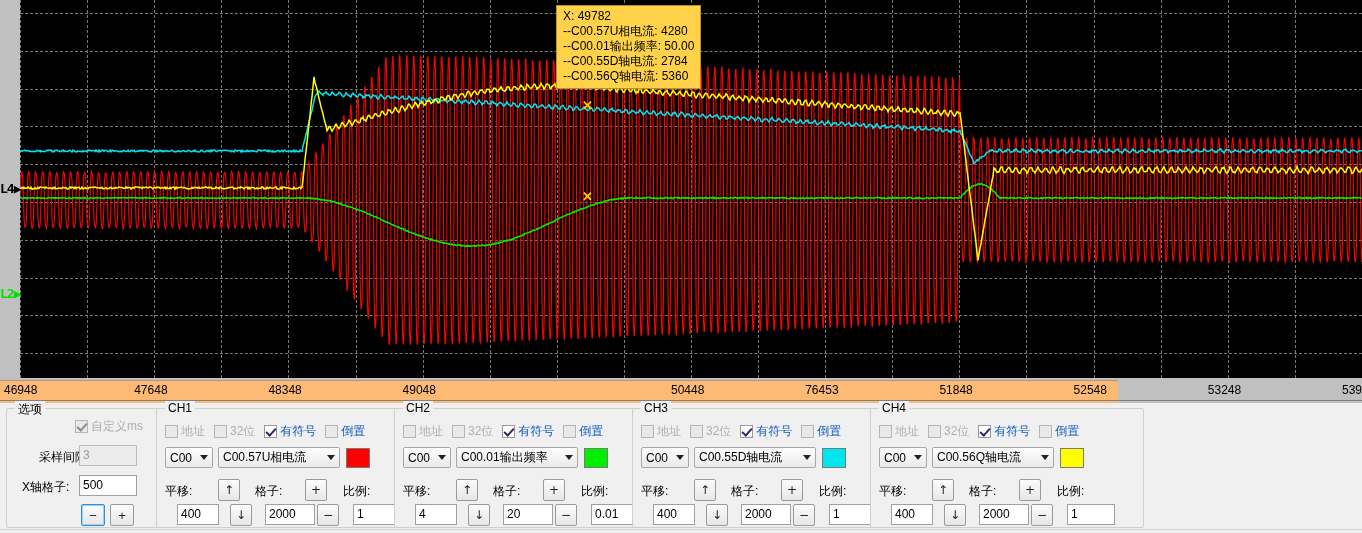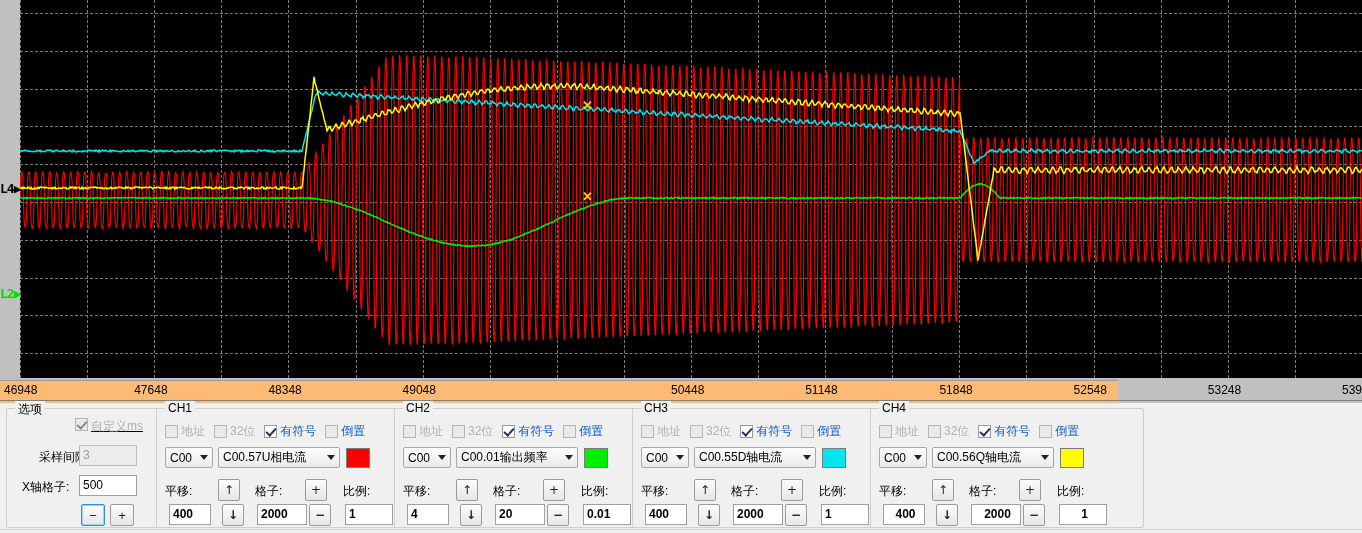--- a/index.html
+++ b/index.html
@@ -34,21 +34,21 @@
     font-family:"Liberation Sans",sans-serif;}
   #axis-rule{position:absolute;left:0;top:400px;width:1362px;height:2px;
     border-top:1px solid #808080;border-bottom:1px solid #f0f0f0;}
   
   #panel{position:absolute;left:0;top:403px;width:1362px;height:130px;background:#f0f0f0;}
   .group{position:absolute;top:5px;border:1px solid #cfcfcf;background:#f0f0f0;border-radius:2px;padding-left:40px;}
   .group-title{position:absolute;top:-8px;left:8px;background:#f0f0f0;padding:0 3px;
     font-size:12px;color:#000;}
   .grp-opt{left:6px;width:140px;height:118px;}
   .grp-ch{width:232px;height:118px;}
-  #grp-ch1{left:156px;} #grp-ch2{left:394px;} #grp-ch3{left:632px;} #grp-ch4{left:870px;text-align:center;}
+  #grp-ch1{left:156px;} #grp-ch2{left:394px;} #grp-ch3{left:632px;} #grp-ch4{left:870px;}
   
   .cbrow{position:absolute;top:14px;left:8px;display:flex;align-items:center;gap:0px;}
   .cbitem{display:flex;align-items:center;margin-right:9px;}
   .cbox{width:13px;height:13px;border:1px solid #9a9a9a;background:#fff;
     display:inline-block;position:relative;margin-right:3px;box-sizing:border-box;}
   .cbox.dis{background:#e9e9e9;border-color:#b5b5b5;}
   .cbox.checked:after{content:"";position:absolute;left:3px;top:0px;width:4px;height:8px;
     border:solid #2a2a6a;border-width:0 2px 2px 0;transform:rotate(42deg);}
   .cbox.dis.checked:after{border-color:#8a8a8a;}
   .cblabel{font-size:12px;color:#b0b0b0;}
@@ -59,21 +59,21 @@
     border-radius:2px;display:flex;align-items:center;justify-content:space-between;
     padding:0 2px 0 4px;font-size:12px;color:#000;box-sizing:border-box;
     font-family:"Liberation Sans",sans-serif;}
   .sel-small{width:48px;margin-right:5px;}
   .sel-wide{width:122px;margin-right:6px;}
   .sel .caret{width:0;height:0;border-left:4px solid transparent;border-right:4px solid transparent;
     border-top:5px solid #222;margin-left:3px;margin-right:2px;}
   .swatch{width:24px;height:20px;border:1px solid #7a7a7a;box-sizing:border-box;}
   
   .lblrow{position:absolute;top:70px;left:8px;width:216px;height:22px;}
-  .valrow{position:absolute;top:95px;left:12px;width:216px;height:24px;font-weight:bold;}
+  .valrow{position:absolute;top:95px;left:20px;width:216px;height:24px;}
   .lbl{position:absolute;font-size:12px;color:#000;top:4px;}
   .sbtn{position:absolute;width:22px;height:22px;border:1px solid #9a9a9a;
     background:linear-gradient(#fcfcfc,#e6e6e6);border-radius:2px;
     display:flex;align-items:center;justify-content:center;font-size:12px;
     font-family:"DejaVu Sans",sans-serif;color:#222;box-sizing:border-box;line-height:1;}
   .tbox{position:absolute;height:21px;border:1px solid #a0a0a0;background:#fff;
     font-size:12px;color:#000;padding:2px 0 0 3px;box-sizing:border-box;
     font-family:"Liberation Sans",sans-serif;}
   .tbox.dis{background:#ececec;color:#9b9b9b;border-color:#bdbdbd;}
   
@@ -129,43 +129,50 @@
         <path d="M0,151.3L1,150.5L2,151.3L3,150.8L4,150.5L5,150.1L6,151.0L7,150.7L8,150.6L9,151.5L10,151.1L11,151.5L12,151.7L13,151.2L14,151.6L15,151.2L16,151.4L17,150.3L18,150.9L19,151.4L20,150.3L21,151.8L22,151.0L23,151.4L24,151.8L25,151.5L26,150.9L27,150.1L28,150.6L29,150.1L30,150.3L31,150.1L32,151.9L33,151.0L34,151.9L35,150.3L36,150.5L37,150.1L38,151.0L39,151.0L40,151.5L41,151.7L42,150.7L43,150.0L44,151.6L45,150.7L46,151.5L47,151.6L48,151.4L49,150.4L50,150.3L51,151.2L52,152.0L53,150.0L54,150.7L55,151.7L56,151.8L57,151.9L58,150.8L59,151.3L60,151.4L61,151.5L62,151.9L63,150.6L64,151.7L65,151.0L66,150.9L67,151.6L68,150.1L69,150.7L70,150.2L71,150.8L72,151.0L73,150.4L74,150.5L75,151.5L76,150.0L77,151.1L78,151.8L79,150.0L80,151.9L81,151.1L82,150.1L83,150.2L84,151.3L85,150.4L86,150.5L87,150.9L88,151.7L89,151.6L90,150.1L91,151.8L92,150.1L93,150.4L94,151.3L95,150.7L96,150.9L97,150.9L98,151.4L99,151.4L100,151.8L101,151.2L102,151.8L103,150.7L104,150.5L105,151.2L106,151.4L107,151.2L108,150.1L109,151.5L110,151.7L111,150.4L112,150.3L113,151.2L114,150.4L115,151.8L116,151.8L117,151.2L118,150.8L119,151.3L120,150.2L121,151.1L122,150.3L123,151.3L124,150.4L125,151.0L126,150.4L127,150.4L128,151.5L129,151.3L130,151.8L131,151.9L132,151.2L133,150.1L134,150.3L135,150.2L136,151.8L137,150.3L138,151.8L139,151.2L140,150.1L141,151.2L142,150.5L143,151.9L144,150.9L145,151.5L146,150.5L147,150.8L148,151.4L149,151.2L150,151.3L151,150.6L152,150.2L153,151.0L154,151.8L155,151.7L156,151.9L157,151.3L158,150.7L159,151.6L160,151.3L161,151.7L162,151.0L163,150.8L164,150.7L165,151.6L166,151.6L167,151.3L168,150.5L169,150.3L170,151.2L171,151.7L172,151.6L173,150.7L174,151.4L175,150.0L176,151.3L177,151.8L178,151.7L179,152.0L180,151.6L181,150.1L182,150.5L183,151.4L184,151.8L185,151.9L186,151.2L187,150.5L188,151.3L189,150.4L190,151.8L191,150.1L192,151.4L193,150.0L194,150.1L195,150.2L196,151.4L197,151.6L198,150.7L199,150.5L200,150.2L201,151.0L202,150.9L203,150.3L204,150.3L205,150.4L206,150.0L207,150.8L208,150.7L209,150.6L210,151.2L211,151.8L212,150.6L213,151.1L214,152.0L215,150.1L216,150.5L217,151.1L218,150.6L219,150.5L220,150.3L221,152.0L222,150.2L223,151.9L224,150.8L225,151.1L226,151.7L227,150.3L228,151.4L229,150.6L230,151.7L231,150.9L232,150.6L233,151.4L234,150.8L235,151.3L236,151.8L237,151.7L238,150.3L239,150.1L240,150.0L241,151.2L242,150.4L243,150.8L244,150.3L245,150.1L246,150.5L247,151.4L248,150.3L249,151.7L250,150.6L251,151.4L252,152.0L253,150.7L254,152.0L255,151.5L256,151.7L257,150.9L258,150.6L259,150.8L260,151.9L261,151.0L262,150.3L263,151.7L264,150.3L265,150.3L266,151.4L267,151.5L268,151.1L269,150.7L270,150.9L271,151.9L272,150.8L273,151.6L274,150.2L275,151.9L276,150.5L277,151.7L278,151.3L279,152.0L280,150.1L281,151.3L282,151.3L283,146.4L284,142.3L285,138.7L286,134.3L287,131.2L288,125.3L289,121.9L290,117.4L291,113.8L292,110.5L293,105.6L294,100.9L295,96.7L296,94.6L297,93.6L298,92.2L299,91.0L300,92.6L301,93.5L302,94.0L303,95.2L304,93.4L305,92.8L306,91.7L307,93.7L308,94.0L309,95.1L310,95.2L311,94.3L312,92.1L313,93.1L314,94.3L315,94.9L316,95.6L317,94.4L318,94.0L319,92.4L320,92.7L321,93.6L322,95.4L323,96.6L324,96.3L325,94.8L326,92.7L327,94.0L328,95.0L329,95.2L330,96.5L331,96.8L332,94.2L333,93.2L334,94.3L335,94.9L336,96.5L337,97.0L338,96.3L339,94.6L340,93.8L341,95.3L342,95.5L343,97.9L344,96.6L345,97.1L346,94.6L347,95.3L348,95.4L349,95.0L350,96.8L351,98.0L352,96.4L353,94.9L354,95.8L355,96.1L356,95.9L357,98.4L358,99.2L359,97.4L360,95.4L361,94.5L362,96.1L363,96.9L364,98.6L365,98.9L366,97.8L367,96.2L368,95.9L369,95.9L370,97.6L371,98.2L372,98.1L373,97.5L374,97.8L375,96.0L376,97.2L377,97.9L378,98.3L379,99.1L380,98.3L381,97.4L382,96.6L383,96.1L384,99.0L385,99.3L386,98.9L387,98.9L388,97.6L389,96.0L390,97.4L391,98.7L392,100.1L393,99.3L394,100.1L395,97.6L396,98.2L397,97.4L398,99.1L399,99.5L400,101.7L401,100.8L402,97.6L403,97.4L404,98.9L405,99.1L406,101.3L407,101.2L408,99.7L409,98.3L410,97.5L411,99.0L412,99.7L413,101.0L414,102.4L415,100.4L416,98.8L417,98.7L418,98.5L419,99.6L420,102.2L421,101.0L422,100.6L423,100.2L424,99.7L425,98.6L426,100.1L427,102.5L428,101.5L429,100.7L430,99.5L431,98.5L432,99.9L433,101.0L434,102.4L435,103.2L436,102.7L437,100.6L438,100.7L439,99.9L440,101.1L441,102.7L442,103.5L443,101.2L444,101.7L445,100.2L446,100.3L447,101.7L448,102.5L449,103.6L450,102.5L451,100.2L452,100.2L453,102.2L454,101.9L455,104.8L456,104.3L457,103.2L458,101.6L459,100.2L460,101.8L461,102.4L462,104.8L463,103.5L464,103.4L465,101.2L466,100.8L467,101.2L468,103.8L469,103.7L470,103.9L471,104.0L472,101.5L473,101.5L474,103.2L475,103.3L476,104.3L477,106.0L478,103.9L479,103.3L480,102.4L481,102.9L482,103.5L483,105.2L484,106.2L485,104.2L486,104.1L487,101.8L488,104.0L489,104.5L490,105.7L491,106.2L492,105.3L493,102.9L494,103.4L495,103.7L496,106.1L497,106.3L498,107.1L499,106.0L500,103.5L501,103.2L502,104.5L503,104.9L504,106.0L505,107.4L506,106.6L507,104.5L508,104.3L509,104.8L510,105.6L511,107.7L512,107.6L513,106.6L514,104.2L515,104.0L516,104.8L517,107.6L518,107.6L519,106.8L520,106.1L521,106.0L522,104.7L523,105.5L524,107.0L525,108.2L526,107.8L527,107.0L528,106.0L529,104.8L530,106.2L531,108.4L532,108.2L533,109.1L534,106.6L535,105.0L536,105.9L537,106.6L538,108.4L539,109.0L540,109.1L541,106.5L542,105.8L543,105.4L544,107.1L545,108.5L546,109.7L547,109.2L548,108.9L549,105.9L550,105.9L551,107.1L552,107.8L553,110.5L554,110.2L555,107.9L556,106.6L557,106.9L558,107.8L559,109.7L560,110.1L561,110.0L562,109.4L563,108.4L564,107.1L565,107.2L566,109.3L567,110.2L568,110.4L569,109.5L570,107.0L571,107.3L572,108.7L573,110.9L574,111.2L575,110.3L576,108.8L577,107.3L578,108.0L579,108.4L580,110.2L581,110.4L582,110.9L583,109.5L584,107.9L585,107.9L586,110.0L587,110.8L588,111.5L589,112.1L590,109.4L591,109.3L592,108.2L593,110.6L594,110.5L595,111.7L596,112.0L597,110.1L598,110.3L599,109.7L600,110.0L601,112.5L602,112.3L603,112.2L604,111.3L605,109.4L606,109.7L607,110.1L608,113.1L609,113.7L610,112.8L611,111.9L612,110.3L613,111.0L614,111.3L615,112.4L616,113.4L617,112.4L618,112.7L619,111.5L620,109.8L621,111.5L622,112.4L623,114.6L624,114.3L625,113.0L626,111.8L627,110.8L628,112.3L629,113.5L630,113.9L631,113.5L632,113.5L633,110.9L634,111.4L635,112.5L636,114.9L637,115.5L638,113.9L639,113.3L640,112.5L641,111.6L642,113.8L643,115.0L644,114.9L645,115.5L646,114.0L647,111.9L648,112.3L649,114.1L650,114.8L651,115.4L652,115.4L653,112.9L654,113.5L655,112.1L656,114.0L657,116.2L658,116.9L659,115.5L660,113.6L661,112.2L662,112.4L663,113.7L664,114.9L665,117.0L666,115.3L667,114.0L668,114.4L669,114.1L670,115.7L671,116.6L672,117.0L673,117.0L674,114.9L675,113.4L676,113.8L677,115.3L678,115.7L679,116.7L680,117.0L681,115.7L682,114.4L683,114.3L684,115.9L685,116.5L686,117.7L687,117.9L688,116.2L689,115.5L690,114.7L691,116.4L692,117.3L693,117.2L694,116.4L695,115.5L696,115.9L697,114.7L698,116.4L699,118.5L700,119.0L701,117.7L702,116.5L703,116.3L704,116.1L705,116.4L706,118.9L707,118.9L708,118.2L709,116.1L710,116.2L711,117.0L712,116.8L713,118.4L714,118.6L715,119.4L716,117.5L717,117.2L718,116.4L719,118.1L720,119.3L721,120.1L722,118.4L723,117.4L724,117.2L725,117.5L726,118.3L727,119.4L728,120.4L729,120.2L730,118.7L731,116.5L732,117.2L733,118.4L734,119.1L735,121.0L736,120.0L737,118.9L738,117.5L739,118.0L740,118.7L741,121.4L742,121.9L743,120.9L744,119.4L745,118.9L746,119.0L747,119.2L748,120.9L749,122.0L750,120.2L751,118.6L752,117.5L753,119.5L754,120.6L755,121.1L756,121.1L757,120.9L758,118.9L759,118.5L760,119.7L761,120.4L762,122.3L763,122.1L764,122.1L765,120.2L766,119.0L767,118.8L768,120.4L769,121.8L770,122.2L771,122.2L772,119.7L773,119.6L774,119.7L775,121.0L776,123.6L777,122.2L778,122.7L779,121.5L780,119.7L781,120.0L782,122.3L783,123.5L784,122.9L785,122.0L786,120.3L787,121.2L788,120.0L789,123.2L790,123.1L791,123.0L792,123.2L793,122.4L794,121.0L795,120.4L796,123.0L797,124.7L798,124.6L799,123.6L800,122.4L801,122.2L802,120.9L803,122.3L804,124.4L805,125.1L806,122.9L807,123.2L808,120.8L809,122.2L810,123.7L811,125.3L812,125.0L813,123.0L814,123.5L815,122.7L816,122.5L817,124.9L818,125.1L819,124.4L820,124.0L821,122.1L822,122.3L823,122.6L824,124.4L825,125.1L826,124.8L827,123.9L828,123.6L829,122.7L830,124.2L831,125.6L832,126.2L833,125.4L834,125.9L835,124.0L836,122.9L837,123.5L838,124.8L839,125.5L840,125.9L841,125.8L842,124.5L843,124.2L844,123.6L845,125.7L846,127.7L847,126.6L848,126.7L849,124.4L850,124.5L851,124.9L852,125.3L853,128.2L854,126.7L855,127.1L856,124.5L857,123.7L858,125.7L859,127.2L860,128.6L861,128.0L862,125.7L863,126.0L864,125.8L865,124.8L866,128.0L867,127.3L868,127.5L869,127.3L870,126.7L871,125.9L872,127.0L873,127.7L874,127.9L875,127.6L876,126.9L877,125.4L878,124.9L879,126.0L880,127.2L881,128.4L882,129.8L883,128.2L884,125.8L885,126.8L886,127.8L887,127.9L888,128.6L889,128.6L890,127.7L891,127.4L892,127.5L893,126.5L894,128.8L895,130.6L896,129.3L897,127.7L898,127.0L899,126.3L900,127.7L901,129.7L902,129.9L903,129.4L904,129.7L905,128.5L906,126.5L907,129.0L908,129.7L909,129.8L910,130.0L911,128.9L912,128.9L913,128.1L914,128.2L915,129.2L916,130.8L917,130.0L918,130.6L919,127.9L920,128.7L921,128.5L922,131.5L923,131.8L924,130.8L925,130.6L926,129.8L927,129.6L928,130.1L929,131.9L930,131.0L931,132.7L932,129.8L933,130.3L934,129.1L935,130.9L936,130.9L937,132.1L938,131.9L939,130.9L940,130.5L941,133.9L942,134.9L943,138.1L944,139.6L945,142.1L946,144.4L947,146.4L948,148.9L949,152.3L950,154.8L951,156.0L952,158.2L953,160.0L954,163.6L955,162.7L956,161.6L957,159.9L958,160.7L959,159.1L960,157.5L961,157.8L962,156.6L963,156.5L964,156.1L965,155.2L966,153.3L967,152.7L968,152.0L969,151.9L970,150.1L971,150.9L972,149.8L973,150.4L974,151.8L975,151.2L976,151.2L977,152.2L978,151.2L979,149.3L980,149.2L981,150.3L982,151.8L983,152.4L984,151.9L985,150.6L986,151.6L987,149.5L988,149.6L989,149.9L990,151.4L991,152.5L992,151.7L993,151.8L994,149.9L995,150.8L996,148.9L997,150.1L998,151.7L999,151.5L1000,152.1L1001,151.8L1002,150.2L1003,149.1L1004,150.3L1005,150.3L1006,152.4L1007,153.1L1008,151.9L1009,150.7L1010,151.1L1011,148.8L1012,149.3L1013,150.5L1014,151.9L1015,151.4L1016,152.6L1017,150.3L1018,149.5L1019,149.6L1020,151.1L1021,150.3L1022,152.6L1023,151.8L1024,151.3L1025,150.6L1026,150.6L1027,149.3L1028,150.6L1029,150.9L1030,152.8L1031,152.5L1032,151.6L1033,150.3L1034,151.0L1035,150.0L1036,151.2L1037,151.9L1038,152.9L1039,151.5L1040,150.7L1041,150.8L1042,149.6L1043,149.7L1044,151.0L1045,150.7L1046,153.0L1047,152.7L1048,152.1L1049,151.3L1050,149.3L1051,149.1L1052,151.4L1053,152.3L1054,152.5L1055,151.9L1056,150.5L1057,150.2L1058,150.3L1059,150.7L1060,151.7L1061,151.4L1062,152.1L1063,152.3L1064,151.5L1065,151.2L1066,150.2L1067,150.9L1068,151.2L1069,152.3L1070,151.2L1071,152.7L1072,150.1L1073,150.8L1074,150.2L1075,150.0L1076,150.3L1077,152.0L1078,153.1L1079,152.2L1080,150.0L1081,150.2L1082,149.4L1083,150.7L1084,151.8L1085,151.2L1086,152.1L1087,151.9L1088,150.7L1089,149.1L1090,150.8L1091,151.1L1092,151.5L1093,152.6L1094,151.7L1095,151.2L1096,149.7L1097,149.7L1098,149.1L1099,151.0L1100,151.8L1101,151.8L1102,153.1L1103,151.7L1104,149.8L1105,149.0L1106,150.3L1107,150.6L1108,151.8L1109,151.9L1110,152.7L1111,151.5L1112,150.3L1113,149.1L1114,150.9L1115,150.5L1116,152.3L1117,152.4L1118,152.8L1119,151.1L1120,151.2L1121,150.4L1122,150.1L1123,150.2L1124,151.5L1125,152.2L1126,152.0L1127,151.9L1128,150.2L1129,148.9L1130,150.1L1131,151.1L1132,151.5L1133,151.4L1134,152.7L1135,150.2L1136,151.0L1137,149.9L1138,149.8L1139,150.6L1140,152.4L1141,151.5L1142,151.6L1143,151.3L1144,149.7L1145,150.2L1146,149.8L1147,150.4L1148,152.9L1149,152.1L1150,150.6L1151,150.9L1152,150.8L1153,150.8L1154,149.9L1155,151.5L1156,151.2L1157,151.4L1158,152.3L1159,150.9L1160,149.5L1161,149.6L1162,151.6L1163,150.8L1164,151.4L1165,151.4L1166,151.4L1167,150.9L1168,149.1L1169,150.0L1170,150.4L1171,151.7L1172,152.7L1173,151.6L1174,151.8L1175,150.9L1176,149.5L1177,151.0L1178,150.2L1179,151.2L1180,152.0L1181,151.4L1182,151.5L1183,150.9L1184,148.9L1185,149.8L1186,150.4L1187,151.2L1188,151.4L1189,151.0L1190,150.5L1191,149.9L1192,149.3L1193,150.6L1194,150.9L1195,152.6L1196,151.5L1197,152.4L1198,150.4L1199,150.1L1200,148.8L1201,149.4L1202,151.5L1203,151.5L1204,153.0L1205,151.3L1206,149.8L1207,149.8L1208,149.6L1209,150.0L1210,151.0L1211,152.6L1212,152.2L1213,151.4L1214,151.3L1215,149.6L1216,150.5L1217,151.3L1218,150.8L1219,151.6L1220,152.3L1221,151.3L1222,150.3L1223,149.5L1224,150.3L1225,150.9L1226,151.7L1227,152.0L1228,151.5L1229,151.9L1230,150.2L1231,149.6L1232,150.3L1233,151.6L1234,152.8L1235,152.8L1236,151.7L1237,150.9L1238,149.6L1239,149.5L1240,151.1L1241,150.6L1242,152.8L1243,151.8L1244,151.6L1245,150.8L1246,150.6L1247,150.8L1248,150.1L1249,152.0L1250,151.1L1251,153.0L1252,151.1L1253,149.8L1254,150.8L1255,149.9L1256,149.9L1257,151.9L1258,151.2L1259,152.9L1260,150.6L1261,151.0L1262,149.1L1263,150.4L1264,151.1L1265,151.1L1266,152.5L1267,152.4L1268,152.0L1269,150.8L1270,149.5L1271,149.5L1272,151.6L1273,152.3L1274,151.7L1275,151.4L1276,150.5L1277,150.3L1278,150.5L1279,149.4L1280,149.9L1281,150.9L1282,152.8L1283,151.1L1284,151.8L1285,150.5L1286,150.7L1287,150.5L1288,151.3L1289,152.7L1290,153.1L1291,151.9L1292,151.5L1293,150.3L1294,150.1L1295,150.0L1296,150.7L1297,152.0L1298,152.7L1299,151.6L1300,150.6L1301,149.5L1302,149.9L1303,150.0L1304,151.2L1305,152.1L1306,152.8L1307,151.2L1308,151.0L1309,150.7L1310,150.6L1311,151.2L1312,151.2L1313,151.4L1314,152.1L1315,150.9L1316,150.0L1317,150.0L1318,150.6L1319,151.1L1320,150.6L1321,152.4L1322,152.8L1323,150.6L1324,149.9L1325,149.5L1326,149.4L1327,151.3L1328,151.7L1329,152.6L1330,152.6L1331,150.4L1332,150.9L1333,150.1L1334,150.4L1335,151.0L1336,151.4L1337,152.7L1338,151.9L1339,150.6L1340,150.9L1341,150.8L1342,150.6" stroke="#00e5ee" fill="none" stroke-width="1.5"></path>
         <path d="M0,187.7L1,188.6L2,187.3L3,188.5L4,187.2L5,188.4L6,188.2L7,188.3L8,187.0L9,188.1L10,188.8L11,187.3L12,189.1L13,188.5L14,189.0L15,187.7L16,188.8L17,188.5L18,187.2L19,188.4L20,187.0L21,187.1L22,187.4L23,187.5L24,187.3L25,188.2L26,187.0L27,187.9L28,188.1L29,188.5L30,187.7L31,187.9L32,188.9L33,187.5L34,188.5L35,187.2L36,188.7L37,188.8L38,188.4L39,188.1L40,188.0L41,188.6L42,188.2L43,187.3L44,188.0L45,187.8L46,187.6L47,189.1L48,189.1L49,188.3L50,187.0L51,188.1L52,187.0L53,187.2L54,188.5L55,187.1L56,188.6L57,187.6L58,187.6L59,187.2L60,188.8L61,188.5L62,187.1L63,189.0L64,188.1L65,187.6L66,188.6L67,188.1L68,188.9L69,187.4L70,187.3L71,187.6L72,187.5L73,187.1L74,187.6L75,187.1L76,187.2L77,188.1L78,187.6L79,187.9L80,187.7L81,188.1L82,187.3L83,188.8L84,188.4L85,188.4L86,187.7L87,188.9L88,188.3L89,188.6L90,187.7L91,187.3L92,188.9L93,187.9L94,187.9L95,188.5L96,187.3L97,188.0L98,187.8L99,187.0L100,187.6L101,187.5L102,187.5L103,188.2L104,188.3L105,188.4L106,186.9L107,188.2L108,187.2L109,187.7L110,187.6L111,189.0L112,187.9L113,187.5L114,188.2L115,186.9L116,187.1L117,187.1L118,187.0L119,187.8L120,187.1L121,187.7L122,188.5L123,187.2L124,187.7L125,187.6L126,187.1L127,187.5L128,187.8L129,187.0L130,187.2L131,187.2L132,188.0L133,188.9L134,187.7L135,187.8L136,187.9L137,187.2L138,187.7L139,187.1L140,188.3L141,188.3L142,187.4L143,187.9L144,188.3L145,187.1L146,188.9L147,187.4L148,188.3L149,188.8L150,187.5L151,188.6L152,187.5L153,187.0L154,187.4L155,189.1L156,187.1L157,188.5L158,187.6L159,187.4L160,187.6L161,187.1L162,187.4L163,187.9L164,187.4L165,187.7L166,188.5L167,188.3L168,189.0L169,188.7L170,188.8L171,188.6L172,187.4L173,188.4L174,187.9L175,187.1L176,187.8L177,187.5L178,188.3L179,187.1L180,188.4L181,188.1L182,187.6L183,187.9L184,187.3L185,187.5L186,186.9L187,187.5L188,188.0L189,187.0L190,187.8L191,187.3L192,188.8L193,188.3L194,188.7L195,188.3L196,187.0L197,188.0L198,187.8L199,188.8L200,187.0L201,187.7L202,188.8L203,188.3L204,189.0L205,188.5L206,188.4L207,188.1L208,188.2L209,187.3L210,187.5L211,187.3L212,187.0L213,187.4L214,188.9L215,188.1L216,188.5L217,188.7L218,187.7L219,187.3L220,188.0L221,186.9L222,187.4L223,187.8L224,188.9L225,187.7L226,187.0L227,187.2L228,188.8L229,187.4L230,188.9L231,187.7L232,187.4L233,187.7L234,187.8L235,188.8L236,188.7L237,187.9L238,188.6L239,188.4L240,188.1L241,188.2L242,186.9L243,187.2L244,188.9L245,188.2L246,189.0L247,187.2L248,188.3L249,188.2L250,187.2L251,187.9L252,188.3L253,188.3L254,187.9L255,187.3L256,187.0L257,188.9L258,189.0L259,189.0L260,188.8L261,187.1L262,188.7L263,186.9L264,187.1L265,187.5L266,188.2L267,187.7L268,187.8L269,188.5L270,188.3L271,188.8L272,188.7L273,188.9L274,187.3L275,189.0L276,188.8L277,188.3L278,188.4L279,187.3L280,187.0L281,188.4L282,187.1L283,179.2L284,170.0L285,159.5L286,151.3L287,142.7L288,132.6L289,124.8L290,115.5L291,104.6L292,96.6L293,87.2L294,76.9L295,82.7L296,85.7L297,89.4L298,94.0L299,98.6L300,102.4L301,107.1L302,110.4L303,114.0L304,118.7L305,122.5L306,125.4L307,130.7L308,129.2L309,126.5L310,126.5L311,129.1L312,131.2L313,129.3L314,127.8L315,125.6L316,124.2L317,126.1L318,127.2L319,128.6L320,127.1L321,124.7L322,122.6L323,123.1L324,125.2L325,126.8L326,125.8L327,124.4L328,122.6L329,120.3L330,121.3L331,123.7L332,125.6L333,123.9L334,121.9L335,120.0L336,120.0L337,121.4L338,122.1L339,122.9L340,122.5L341,118.2L342,118.6L343,116.8L344,120.1L345,120.1L346,121.1L347,118.5L348,115.8L349,115.2L350,116.5L351,118.0L352,118.2L353,117.4L354,115.3L355,113.7L356,113.7L357,115.5L358,116.0L359,116.4L360,116.0L361,113.2L362,111.1L363,111.5L364,113.7L365,114.7L366,114.7L367,113.9L368,109.7L369,110.4L370,110.2L371,112.4L372,113.2L373,111.9L374,110.3L375,107.5L376,108.0L377,110.7L378,111.7L379,112.4L380,110.3L381,106.9L382,106.0L383,106.7L384,109.0L385,110.7L386,109.0L387,107.8L388,104.9L389,104.0L390,105.1L391,107.2L392,108.4L393,106.7L394,105.3L395,102.4L396,103.3L397,104.9L398,107.4L399,105.3L400,103.4L401,103.0L402,101.8L403,103.2L404,105.0L405,105.2L406,103.2L407,101.3L408,101.3L409,100.2L410,101.2L411,103.6L412,102.7L413,101.4L414,99.9L415,99.3L416,99.4L417,100.6L418,102.8L419,102.6L420,99.3L421,97.0L422,97.1L423,97.3L424,99.1L425,100.5L426,99.4L427,96.4L428,95.6L429,95.7L430,98.1L431,100.0L432,99.5L433,96.5L434,94.4L435,94.7L436,94.8L437,96.7L438,98.5L439,96.7L440,94.7L441,93.9L442,94.0L443,93.9L444,95.9L445,97.3L446,95.5L447,92.9L448,91.2L449,91.7L450,94.0L451,96.4L452,94.7L453,92.7L454,91.5L455,91.1L456,92.7L457,94.5L458,94.3L459,92.6L460,90.4L461,90.2L462,89.8L463,91.3L464,92.8L465,93.1L466,91.3L467,89.2L468,89.2L469,89.4L470,92.4L471,91.8L472,91.6L473,89.6L474,88.0L475,88.2L476,88.9L477,91.3L478,91.6L479,89.7L480,88.3L481,86.7L482,88.4L483,90.5L484,90.8L485,91.1L486,89.8L487,87.2L488,86.9L489,87.2L490,90.2L491,90.6L492,90.1L493,87.8L494,86.7L495,86.6L496,87.8L497,88.4L498,89.8L499,88.5L500,87.0L501,85.0L502,86.6L503,86.9L504,89.9L505,89.9L506,88.0L507,84.4L508,85.2L509,86.9L510,88.0L511,88.1L512,87.9L513,85.8L514,84.3L515,84.4L516,86.7L517,89.1L518,87.5L519,87.6L520,85.7L521,83.3L522,85.5L523,86.2L524,89.3L525,87.9L526,84.9L527,83.9L528,84.3L529,84.9L530,88.5L531,88.3L532,86.2L533,85.8L534,84.8L535,83.9L536,87.2L537,88.8L538,88.4L539,86.5L540,84.6L541,83.7L542,85.2L543,87.1L544,87.7L545,87.0L546,85.1L547,83.4L548,84.2L549,85.7L550,87.6L551,88.5L552,85.8L553,85.1L554,83.9L555,84.2L556,87.1L557,89.2L558,87.2L559,86.3L560,83.9L561,83.9L562,86.7L563,87.7L564,87.8L565,88.4L566,85.5L567,84.3L568,86.4L569,88.5L570,88.8L571,88.1L572,87.7L573,85.5L574,84.3L575,87.2L576,89.7L577,88.8L578,89.0L579,87.0L580,86.7L581,86.5L582,87.9L583,88.8L584,90.1L585,89.0L586,87.6L587,86.8L588,86.1L589,89.4L590,90.7L591,90.2L592,89.2L593,86.4L594,87.2L595,88.1L596,91.3L597,92.0L598,89.6L599,88.4L600,86.2L601,87.7L602,89.8L603,91.8L604,92.5L605,90.5L606,87.4L607,87.7L608,88.1L609,90.0L610,91.4L611,91.7L612,90.4L613,87.9L614,88.0L615,91.2L616,93.2L617,91.6L618,92.4L619,89.4L620,88.2L621,88.6L622,92.4L623,93.3L624,92.3L625,90.2L626,90.1L627,90.2L628,91.3L629,92.5L630,93.5L631,92.8L632,91.6L633,88.9L634,91.0L635,91.8L636,93.3L637,93.0L638,93.6L639,90.5L640,90.5L641,92.2L642,94.2L643,95.2L644,93.5L645,91.8L646,91.3L647,90.3L648,93.2L649,94.3L650,95.8L651,94.1L652,92.8L653,90.4L654,91.9L655,92.7L656,94.7L657,94.5L658,94.0L659,92.5L660,91.4L661,93.7L662,94.7L663,96.0L664,96.3L665,92.7L666,91.1L667,91.8L668,94.0L669,95.5L670,95.9L671,95.2L672,92.2L673,92.2L674,92.5L675,96.5L676,97.9L677,96.3L678,94.7L679,93.2L680,93.8L681,95.5L682,97.7L683,97.6L684,95.7L685,93.8L686,93.4L687,93.6L688,96.0L689,97.8L690,97.6L691,95.8L692,94.4L693,94.5L694,95.3L695,96.6L696,98.1L697,97.2L698,96.0L699,93.9L700,95.6L701,96.1L702,97.6L703,98.3L704,96.6L705,96.1L706,93.7L707,94.7L708,96.9L709,99.3L710,100.1L711,97.1L712,95.7L713,95.1L714,97.8L715,98.8L716,99.6L717,98.3L718,97.7L719,96.1L720,97.4L721,98.1L722,99.6L723,100.7L724,98.8L725,95.9L726,96.7L727,97.1L728,98.9L729,101.9L730,99.6L731,98.7L732,96.4L733,97.6L734,98.9L735,99.8L736,101.6L737,99.4L738,97.9L739,97.2L740,98.3L741,99.3L742,100.9L743,102.3L744,100.5L745,99.1L746,97.9L747,98.5L748,101.7L749,101.6L750,100.7L751,99.5L752,97.6L753,98.5L754,101.4L755,101.7L756,102.9L757,101.5L758,98.8L759,98.5L760,99.4L761,100.9L762,102.4L763,101.9L764,100.0L765,98.9L766,99.8L767,101.9L768,103.7L769,103.9L770,102.9L771,100.4L772,100.0L773,101.3L774,102.7L775,104.8L776,104.3L777,101.8L778,99.5L779,100.1L780,100.4L781,104.4L782,104.7L783,104.9L784,102.2L785,100.7L786,100.3L787,103.1L788,105.6L789,105.8L790,103.4L791,102.1L792,100.4L793,101.9L794,104.7L795,105.1L796,104.6L797,103.3L798,102.1L799,101.5L800,103.3L801,104.3L802,106.9L803,104.2L804,103.0L805,101.5L806,103.2L807,103.6L808,107.0L809,107.2L810,104.3L811,103.7L812,103.0L813,104.0L814,105.4L815,108.2L816,107.4L817,104.9L818,103.3L819,103.9L820,104.4L821,106.8L822,107.7L823,105.3L824,104.1L825,104.0L826,105.3L827,105.9L828,107.4L829,107.3L830,106.9L831,104.5L832,104.9L833,106.3L834,108.6L835,108.0L836,107.3L837,106.5L838,104.8L839,105.5L840,105.9L841,109.5L842,108.9L843,107.4L844,105.2L845,104.7L846,105.2L847,108.3L848,108.8L849,109.2L850,108.1L851,106.0L852,105.0L853,106.7L854,108.7L855,110.7L856,109.9L857,106.3L858,106.5L859,106.4L860,109.3L861,109.6L862,110.1L863,108.3L864,106.1L865,107.3L866,108.7L867,109.2L868,111.7L869,109.4L870,108.7L871,107.2L872,107.2L873,109.7L874,111.4L875,111.0L876,109.9L877,109.1L878,106.9L879,108.0L880,111.0L881,111.6L882,111.2L883,108.7L884,108.7L885,108.4L886,109.7L887,111.9L888,111.8L889,111.3L890,108.7L891,108.6L892,108.7L893,111.5L894,112.5L895,111.9L896,111.8L897,108.4L898,109.3L899,110.8L900,112.0L901,113.9L902,113.7L903,111.6L904,108.4L905,109.0L906,111.2L907,112.9L908,114.2L909,112.9L910,111.1L911,109.4L912,110.3L913,113.6L914,113.5L915,113.0L916,113.3L917,110.9L918,110.3L919,112.4L920,113.6L921,115.5L922,113.7L923,112.4L924,110.5L925,110.4L926,113.3L927,114.1L928,116.0L929,113.5L930,111.0L931,110.8L932,112.3L933,114.5L934,116.1L935,116.1L936,113.9L937,111.7L938,112.2L939,113.5L940,113.0L941,120.0L942,128.5L943,136.5L944,143.8L945,153.4L946,161.2L947,169.9L948,177.6L949,186.7L950,194.3L951,201.7L952,209.9L953,218.9L954,227.7L955,234.7L956,243.0L957,252.3L958,260.4L959,254.4L960,248.2L961,243.8L962,237.4L963,231.8L964,226.3L965,220.2L966,215.0L967,209.1L968,204.5L969,198.5L970,193.1L971,185.9L972,180.7L973,176.2L974,167.9L975,168.8L976,170.7L977,172.4L978,171.8L979,171.9L980,169.0L981,166.9L982,166.9L983,170.7L984,172.1L985,172.5L986,171.5L987,169.1L988,168.3L989,167.3L990,168.6L991,171.1L992,172.3L993,172.0L994,170.5L995,168.4L996,168.0L997,169.0L998,171.3L999,173.1L1000,173.4L1001,171.3L1002,169.0L1003,168.7L1004,168.1L1005,169.7L1006,170.4L1007,173.5L1008,172.0L1009,169.1L1010,167.8L1011,167.7L1012,167.9L1013,171.1L1014,171.4L1015,173.0L1016,171.1L1017,169.2L1018,167.1L1019,169.0L1020,170.8L1021,172.1L1022,172.2L1023,171.4L1024,169.7L1025,168.4L1026,168.3L1027,169.2L1028,171.7L1029,172.5L1030,173.2L1031,170.5L1032,167.7L1033,167.1L1034,168.8L1035,170.7L1036,173.1L1037,171.7L1038,171.4L1039,169.0L1040,167.0L1041,167.0L1042,169.9L1043,172.2L1044,173.5L1045,171.9L1046,168.9L1047,169.0L1048,168.5L1049,169.4L1050,171.2L1051,172.0L1052,171.3L1053,169.7L1054,167.7L1055,168.4L1056,167.3L1057,170.0L1058,171.7L1059,173.0L1060,172.5L1061,168.9L1062,167.9L1063,167.3L1064,170.2L1065,171.0L1066,171.7L1067,171.3L1068,170.7L1069,169.1L1070,168.5L1071,168.5L1072,170.5L1073,171.6L1074,172.2L1075,171.7L1076,169.3L1077,168.0L1078,166.8L1079,169.4L1080,171.7L1081,171.8L1082,172.7L1083,169.2L1084,167.5L1085,167.7L1086,167.9L1087,171.3L1088,171.7L1089,172.3L1090,171.6L1091,168.8L1092,167.0L1093,167.2L1094,170.4L1095,172.3L1096,171.9L1097,170.9L1098,168.9L1099,168.2L1100,166.6L1101,169.1L1102,172.2L1103,173.1L1104,171.4L1105,170.8L1106,168.6L1107,167.1L1108,168.0L1109,170.3L1110,172.9L1111,172.4L1112,171.5L1113,169.3L1114,167.7L1115,169.0L1116,168.5L1117,172.3L1118,173.0L1119,171.8L1120,168.7L1121,167.7L1122,166.6L1123,169.6L1124,171.5L1125,171.9L1126,171.3L1127,171.1L1128,168.3L1129,167.6L1130,168.8L1131,170.7L1132,172.2L1133,172.9L1134,171.2L1135,168.2L1136,168.3L1137,166.8L1138,168.6L1139,171.7L1140,172.4L1141,172.6L1142,170.3L1143,168.2L1144,166.8L1145,169.5L1146,171.3L1147,173.2L1148,172.0L1149,172.0L1150,168.8L1151,167.5L1152,167.2L1153,170.1L1154,172.2L1155,172.3L1156,172.3L1157,170.7L1158,167.4L1159,168.6L1160,169.4L1161,171.0L1162,172.9L1163,171.8L1164,170.4L1165,168.1L1166,166.9L1167,169.0L1168,170.2L1169,172.3L1170,172.7L1171,170.5L1172,169.8L1173,166.8L1174,168.4L1175,169.9L1176,170.9L1177,172.4L1178,171.6L1179,170.6L1180,167.6L1181,168.2L1182,168.1L1183,171.3L1184,173.3L1185,171.9L1186,170.1L1187,168.1L1188,168.4L1189,168.7L1190,170.4L1191,171.2L1192,172.0L1193,170.6L1194,169.3L1195,167.8L1196,166.6L1197,168.0L1198,171.2L1199,172.3L1200,173.1L1201,171.0L1202,167.9L1203,168.5L1204,167.2L1205,169.8L1206,172.4L1207,173.5L1208,171.2L1209,169.9L1210,166.7L1211,167.4L1212,170.2L1213,172.2L1214,172.1L1215,172.9L1216,170.8L1217,169.1L1218,167.2L1219,168.7L1220,171.0L1221,173.0L1222,172.3L1223,170.1L1224,168.1L1225,168.0L1226,168.8L1227,170.8L1228,171.3L1229,172.3L1230,171.8L1231,168.5L1232,168.2L1233,167.2L1234,169.3L1235,171.8L1236,171.8L1237,172.8L1238,169.7L1239,167.5L1240,167.2L1241,167.9L1242,169.7L1243,171.7L1244,172.0L1245,171.8L1246,169.2L1247,168.1L1248,168.9L1249,169.0L1250,172.1L1251,172.7L1252,172.0L1253,168.9L1254,168.3L1255,167.1L1256,168.6L1257,170.3L1258,172.8L1259,171.5L1260,171.3L1261,169.0L1262,168.2L1263,169.1L1264,169.5L1265,170.8L1266,173.3L1267,172.5L1268,169.7L1269,168.4L1270,167.6L1271,169.6L1272,170.6L1273,172.6L1274,172.9L1275,170.3L1276,169.2L1277,166.5L1278,169.3L1279,171.2L1280,172.3L1281,172.2L1282,170.6L1283,168.3L1284,168.4L1285,168.6L1286,170.6L1287,171.3L1288,173.6L1289,172.3L1290,169.6L1291,167.0L1292,167.1L1293,168.1L1294,171.0L1295,172.1L1296,171.2L1297,171.0L1298,169.5L1299,167.9L1300,168.8L1301,170.5L1302,171.8L1303,173.3L1304,172.3L1305,168.7L1306,168.6L1307,167.3L1308,169.3L1309,170.5L1310,172.9L1311,171.6L1312,170.5L1313,168.8L1314,168.1L1315,168.9L1316,169.8L1317,173.0L1318,171.8L1319,170.4L1320,168.3L1321,167.7L1322,168.8L1323,169.8L1324,171.2L1325,172.4L1326,171.7L1327,169.0L1328,167.0L1329,167.1L1330,168.0L1331,169.9L1332,173.5L1333,172.9L1334,171.2L1335,168.1L1336,167.1L1337,168.6L1338,170.5L1339,171.8L1340,172.3L1341,171.1L1342,168.8" stroke="#ffff00" fill="none" stroke-width="1.5"></path>
         <text x="562" y="110" fill="#ffcc00" font-size="13" font-weight="bold" font-family="&quot;Liberation Sans&quot;,sans-serif">✕</text>
         <text x="562" y="201" fill="#ffcc00" font-size="13" font-weight="bold" font-family="&quot;Liberation Sans&quot;,sans-serif">✕</text>
       </svg>
   </div>
 
   <div class="ch-marker" id="marker-l4">L4▶</div>
   <div class="ch-marker" id="marker-l2">L2▶</div>
 
+  <div id="tooltip">
+    <div>X: 49782</div>
+    <div>--C00.57U相电流: 4280</div>
+    <div>--C00.01输出频率: 50.00</div>
+    <div>--C00.55D轴电流: 2784</div>
+    <div>--C00.56Q轴电流: 5360</div>
+  </div>
 </div>
 
 <div id="xaxis">
     <span class="xt" style="left: 4px;">46948</span>
     <span class="xt" style="left: 134.2px;">47648</span>
     <span class="xt" style="left: 268.4px;">48348</span>
     <span class="xt" style="left: 402.6px;">49048</span>
     <span class="xt" style="left: 530px; margin-top: 24px;">49748</span>
     <span class="xt" style="left: 671px;">50448</span>
-    <span class="xt" style="left: 805.2px;">51148</span>
+    <span class="xt" style="left: 805.2px;">76453</span>
     <span class="xt" style="left: 939.4px;">51848</span>
     <span class="xt" style="left: 1073.6px;">52548</span>
     <span class="xt" style="left: 1207.8px;">53248</span>
     <span class="xt" style="left: 1342px;">539</span>
   </div>
 <div id="axis-rule"></div>
 
 <div id="panel">
 
   <div class="group grp-opt">
     <div class="group-title">选项</div>
 
-    <div style="position:absolute;left:68px;top:9px;display:flex;align-items:flex-start;text-decoration:underline;">
+    <div style="position:absolute;left:68px;top:9px;display:flex;align-items:center;">
       <span class="cbox dis checked"></span>
       <span class="cblabel">自定义ms</span>
     </div>
 
     <div class="opt-lbl" style="left:9px;top:40px;margin-left:23px;">采样间隔:</div>
     <div class="tbox dis" style="left:72px;top:36px;width:58px;">3</div>
 
     <div class="opt-lbl" style="left:15px;top:70px;">X轴格子:</div>
     <div class="tbox" style="left:72px;top:66px;width:58px;">500</div>
 

